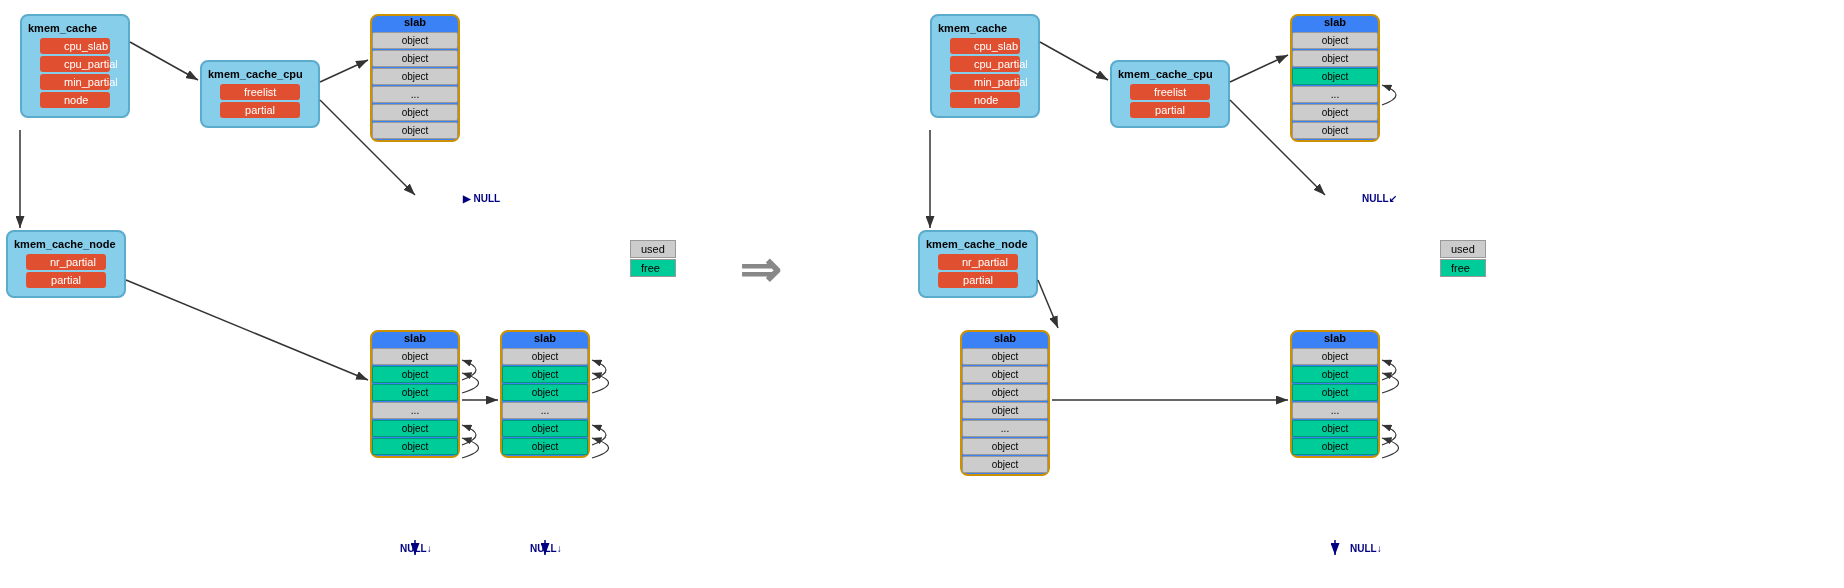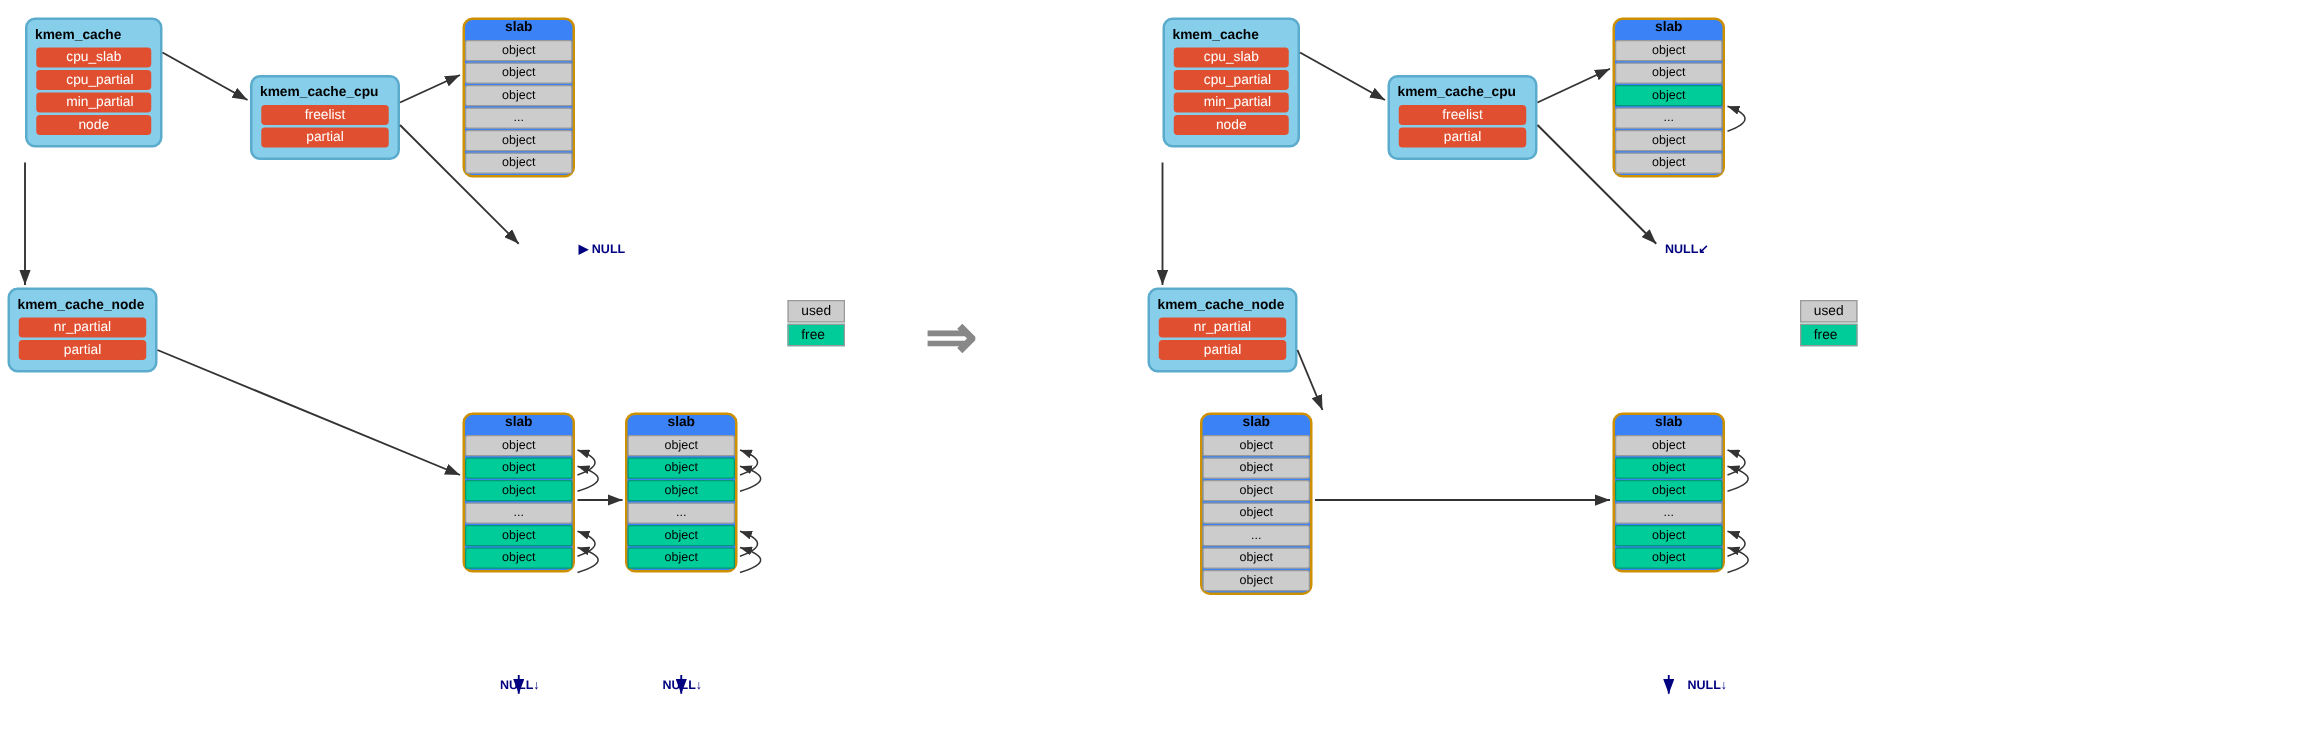--- a/index.html
+++ b/index.html
@@ -33,21 +33,21 @@
       font-weight: bold;
       font-size: 11px;
       margin-bottom: 4px;
       color: #000;
     }
 
     .field-red {
       background: #E05030;
       color: white;
       padding: 2px 24px;
-      margin: 2px 1px;
+      margin: 2px 12px;
       border-radius: 3px;
       font-size: 11px;
       text-align: center;
     }
 
     .slab-box {
       position: absolute;
       background: #3b82f6;
       border: 2px solid #CC9000;
       border-radius: 8px;
@@ -202,21 +202,21 @@
     <div class="obj-dots">...</div>
     <div class="obj-used">object</div>
     <div class="obj-used">object</div>
   </div>
 
   <div style="position:absolute; left:1440px; top:240px;">
     <div style="border:1px solid #999; padding:2px 10px; background:#ccc; font-size:11px; margin-bottom:1px;">used</div>
     <div style="border:1px solid #999; padding:2px 10px; background:#00CC99; font-size:11px;">free</div>
   </div>
 
-  <div class="null-label" style="left:1332px; top:193px;">NULL↙</div>
+  <div class="null-label" style="left:1362px; top:193px;">NULL↙</div>
 
   <div class="slab-box" style="left:960px; top:330px; width:90px;">
     <div class="slab-title">slab</div>
     <div class="obj-used">object</div>
     <div class="obj-used">object</div>
     <div class="obj-used">object</div>
     <div class="obj-used">object</div>
     <div class="obj-dots">...</div>
     <div class="obj-used">object</div>
     <div class="obj-used">object</div>

